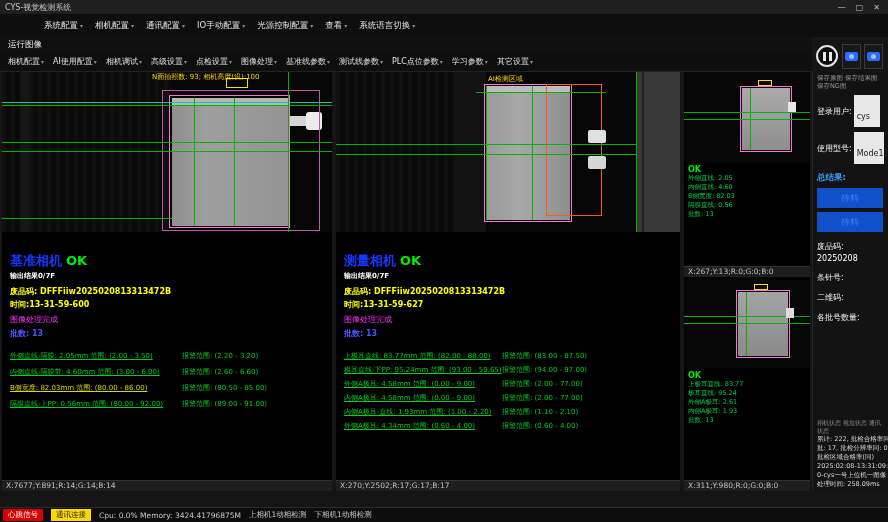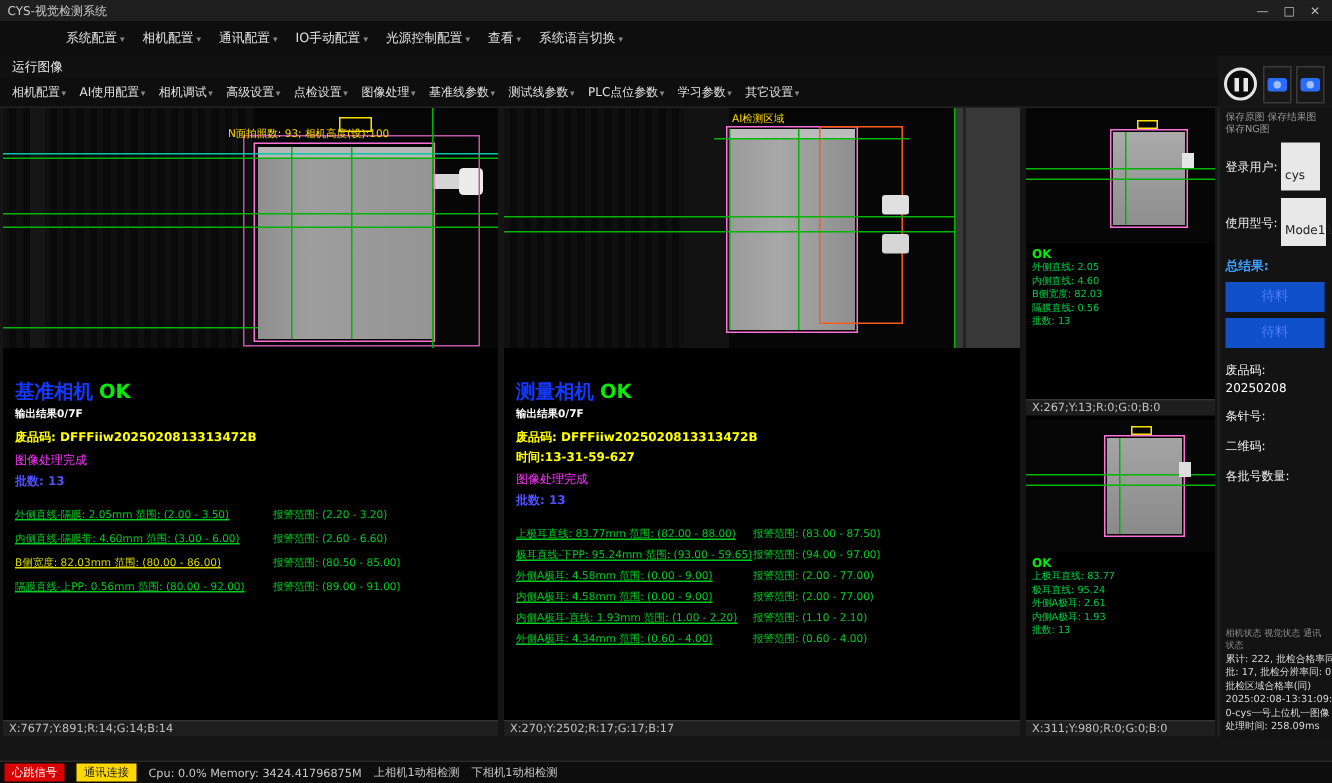--- a/index.html
+++ b/index.html
@@ -175,28 +175,29 @@
     <div class="pinkrect2" style="left:160px;top:18px;width:158px;height:141px;"></div>
     <div class="tealline" style="left:0;top:30px;width:330px;"></div>
     <div class="hline" style="left:0;top:33px;width:330px;"></div>
     <div class="hline" style="left:0;top:70px;width:330px;"></div>
     <div class="hline" style="left:0;top:79px;width:330px;"></div>
     <div class="hline" style="left:0;top:146px;width:170px;"></div>
     <div class="vline" style="left:192px;top:26px;height:128px;"></div>
     <div class="vline" style="left:232px;top:26px;height:128px;"></div>
     <div class="vline" style="left:286px;top:0;height:160px;"></div>
     <div class="ybox" style="left:224px;top:6px;width:22px;height:10px;"></div>
-    <span class="ovtext" style="left:150px;top:12px;">N面拍照数: 93; 相机高度(设):100</span>
+    <span class="ovtext" style="left:150px;top:0;">N面拍照数: 93; 相机高度(设):100</span>
   </div>
   <div class="result">
     <div class="res-title">
       <span>基准相机</span><span class="ok">OK</span>
     </div>
     <div class="res-sub">输出结果0/7F</div>
     <div class="res-code">废品码: DFFFiiw2025020813313472B</div>
+    <div class="res-time">时间:13-31-59-600</div>
     <div class="res-proc">图像处理完成</div>
     <div class="res-batch">批数: 13</div>
     <div class="mrows">
       <div class="mrow">
         <span class="mname">外侧直线-隔膜: 2.05mm 范围: (2.00 - 3.50)</span>
         <span class="mwarn">报警范围: (2.20 - 3.20)</span>
       </div>
       <div class="mrow">
         <span class="mname">内侧直线-隔膜带: 4.60mm 范围: (3.00 - 6.00)</span>
         <span class="mwarn">报警范围: (2.60 - 6.60)</span>

